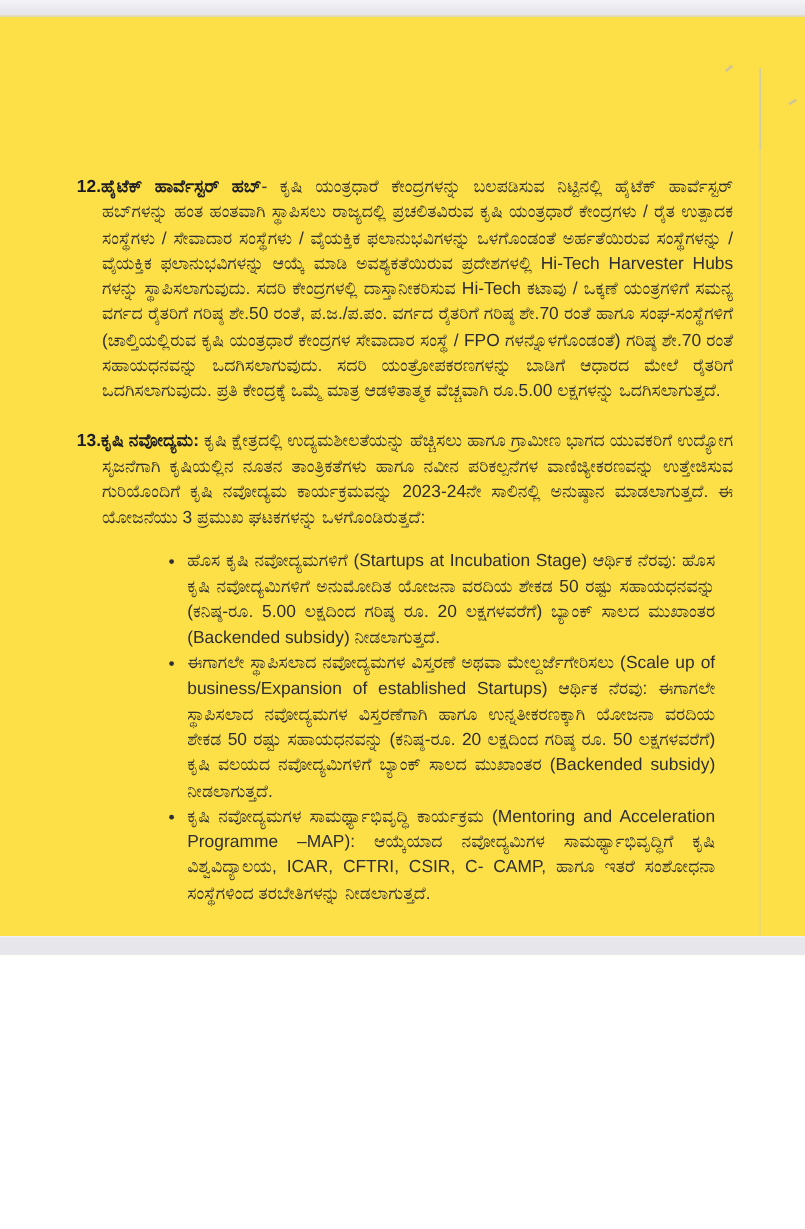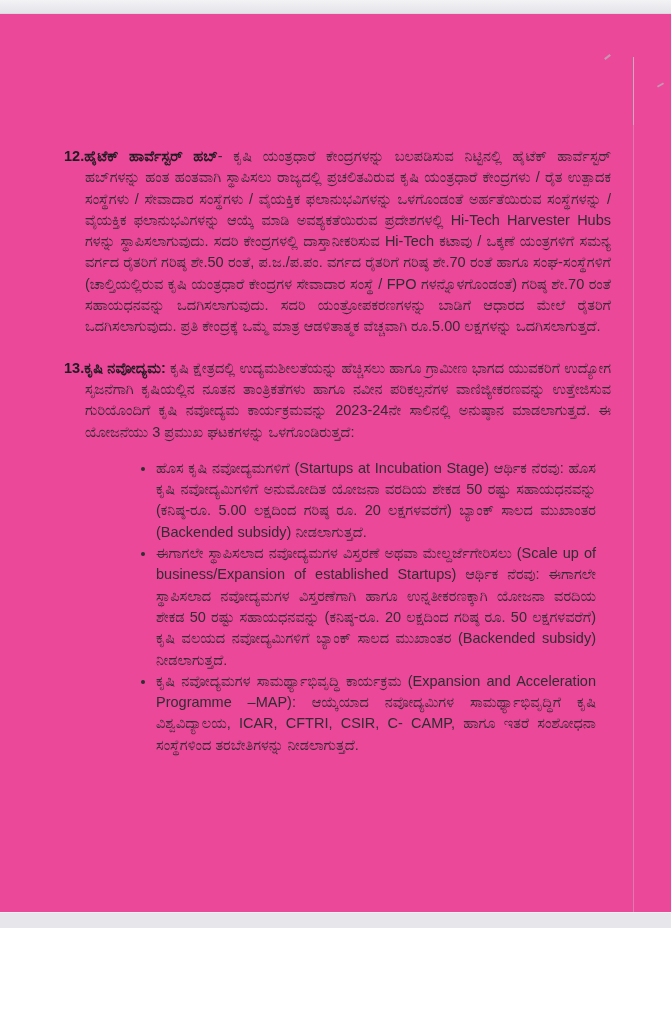--- a/index.html
+++ b/index.html
@@ -1,18 +1,18 @@
 <!DOCTYPE html>
 <html><head>
 <meta charset="utf-8">
 <style>
   html,body { margin:0; padding:0; background:#ffffff; }
   .page {
-    position:relative; width:671px; height:928px;
-    background:#ec4899; overflow:hidden;
+    position:relative; width:671px; height:796px;
+    background:#fde047; overflow:hidden;
     font-family:"Liberation Sans","DejaVu Sans",sans-serif;
   }
   .band-top {
     position:absolute; top:0; left:0; width:671px; height:13px;
     background:linear-gradient(#f3f3f6,#e4e4e9);
     border-bottom:1px solid #d9d9df;
   }
   .band-bottom {
     position:absolute; bottom:0; left:0; width:671px; height:15px;
     background:#e6e6eb; border-top:1px solid #f1f1f4;
@@ -59,21 +59,21 @@
 
     <div class="section">
       <p class="para"><b class="sec-heading"><span>12.</span><span>ಹೈಟೆಕ್ ಹಾರ್ವೆಸ್ಟರ್ ಹಬ್</span></b><span>-</span> <span>ಕೃಷಿ ಯಂತ್ರಧಾರೆ ಕೇಂದ್ರಗಳನ್ನು ಬಲಪಡಿಸುವ ನಿಟ್ಟಿನಲ್ಲಿ ಹೈಟೆಕ್ ಹಾರ್ವೆಸ್ಟರ್ ಹಬ್‌ಗಳನ್ನು ಹಂತ ಹಂತವಾಗಿ ಸ್ಥಾಪಿಸಲು ರಾಜ್ಯದಲ್ಲಿ ಪ್ರಚಲಿತವಿರುವ ಕೃಷಿ ಯಂತ್ರಧಾರೆ ಕೇಂದ್ರಗಳು / ರೈತ ಉತ್ಪಾದಕ ಸಂಸ್ಥೆಗಳು / ಸೇವಾದಾರ ಸಂಸ್ಥೆಗಳು / ವೈಯಕ್ತಿಕ ಫಲಾನುಭವಿಗಳನ್ನು ಒಳಗೊಂಡಂತೆ ಅರ್ಹತೆಯಿರುವ ಸಂಸ್ಥೆಗಳನ್ನು / ವೈಯಕ್ತಿಕ ಫಲಾನುಭವಿಗಳನ್ನು ಆಯ್ಕೆ ಮಾಡಿ ಅವಶ್ಯಕತೆಯಿರುವ ಪ್ರದೇಶಗಳಲ್ಲಿ Hi-Tech Harvester Hubs ಗಳನ್ನು ಸ್ಥಾಪಿಸಲಾಗುವುದು. ಸದರಿ ಕೇಂದ್ರಗಳಲ್ಲಿ ದಾಸ್ತಾನೀಕರಿಸುವ Hi-Tech ಕಟಾವು / ಒಕ್ಕಣೆ ಯಂತ್ರಗಳಿಗೆ ಸಮನ್ಯ ವರ್ಗದ ರೈತರಿಗೆ ಗರಿಷ್ಠ ಶೇ.50 ರಂತೆ, ಪ.ಜ./ಪ.ಪಂ. ವರ್ಗದ ರೈತರಿಗೆ ಗರಿಷ್ಠ ಶೇ.70 ರಂತೆ ಹಾಗೂ ಸಂಘ-ಸಂಸ್ಥೆಗಳಿಗೆ (ಚಾಲ್ತಿಯಲ್ಲಿರುವ ಕೃಷಿ ಯಂತ್ರಧಾರೆ ಕೇಂದ್ರಗಳ ಸೇವಾದಾರ ಸಂಸ್ಥೆ / FPO ಗಳನ್ನೊಳಗೊಂಡಂತೆ) ಗರಿಷ್ಠ ಶೇ.70 ರಂತೆ ಸಹಾಯಧನವನ್ನು ಒದಗಿಸಲಾಗುವುದು. ಸದರಿ ಯಂತ್ರೋಪಕರಣಗಳನ್ನು ಬಾಡಿಗೆ ಆಧಾರದ ಮೇಲೆ ರೈತರಿಗೆ ಒದಗಿಸಲಾಗುವುದು. ಪ್ರತಿ ಕೇಂದ್ರಕ್ಕೆ ಒಮ್ಮೆ ಮಾತ್ರ ಆಡಳಿತಾತ್ಮಕ ವೆಚ್ಚವಾಗಿ ರೂ.5.00 ಲಕ್ಷಗಳನ್ನು ಒದಗಿಸಲಾಗುತ್ತದೆ.</span></p>
     </div>
 
     <div class="section section-gap">
       <p class="para"><b class="sec-heading"><span>13.</span><span>ಕೃಷಿ ನವೋದ್ಯಮ:</span></b> <span>ಕೃಷಿ ಕ್ಷೇತ್ರದಲ್ಲಿ ಉದ್ಯಮಶೀಲತೆಯನ್ನು ಹೆಚ್ಚಿಸಲು ಹಾಗೂ ಗ್ರಾಮೀಣ ಭಾಗದ ಯುವಕರಿಗೆ ಉದ್ಯೋಗ ಸೃಜನೆಗಾಗಿ ಕೃಷಿಯಲ್ಲಿನ ನೂತನ ತಾಂತ್ರಿಕತೆಗಳು ಹಾಗೂ ನವೀನ ಪರಿಕಲ್ಪನೆಗಳ ವಾಣಿಜ್ಯೀಕರಣವನ್ನು ಉತ್ತೇಜಿಸುವ ಗುರಿಯೊಂದಿಗೆ ಕೃಷಿ ನವೋದ್ಯಮ ಕಾರ್ಯಕ್ರಮವನ್ನು 2023-24ನೇ ಸಾಲಿನಲ್ಲಿ ಅನುಷ್ಠಾನ ಮಾಡಲಾಗುತ್ತದೆ. ಈ ಯೋಜನೆಯು 3 ಪ್ರಮುಖ ಘಟಕಗಳನ್ನು ಒಳಗೊಂಡಿರುತ್ತದೆ:</span></p>
       <ul class="bullets">
         <li>ಹೊಸ ಕೃಷಿ ನವೋದ್ಯಮಗಳಿಗೆ (Startups at Incubation Stage) ಆರ್ಥಿಕ ನೆರವು: ಹೊಸ ಕೃಷಿ ನವೋದ್ಯಮಿಗಳಿಗೆ ಅನುಮೋದಿತ ಯೋಜನಾ ವರದಿಯ ಶೇಕಡ 50 ರಷ್ಟು ಸಹಾಯಧನವನ್ನು (ಕನಿಷ್ಠ-ರೂ. 5.00 ಲಕ್ಷದಿಂದ ಗರಿಷ್ಠ ರೂ. 20 ಲಕ್ಷಗಳವರೆಗೆ) ಬ್ಯಾಂಕ್ ಸಾಲದ ಮುಖಾಂತರ (Backended subsidy) ನೀಡಲಾಗುತ್ತದೆ.</li>
         <li>ಈಗಾಗಲೇ ಸ್ಥಾಪಿಸಲಾದ ನವೋದ್ಯಮಗಳ ವಿಸ್ತರಣೆ ಅಥವಾ ಮೇಲ್ದರ್ಜೆಗೇರಿಸಲು (Scale up of business/Expansion of established Startups) ಆರ್ಥಿಕ ನೆರವು: ಈಗಾಗಲೇ ಸ್ಥಾಪಿಸಲಾದ ನವೋದ್ಯಮಗಳ ವಿಸ್ತರಣೆಗಾಗಿ ಹಾಗೂ ಉನ್ನತೀಕರಣಕ್ಕಾಗಿ ಯೋಜನಾ ವರದಿಯ ಶೇಕಡ 50 ರಷ್ಟು ಸಹಾಯಧನವನ್ನು (ಕನಿಷ್ಠ-ರೂ. 20 ಲಕ್ಷದಿಂದ ಗರಿಷ್ಠ ರೂ. 50 ಲಕ್ಷಗಳವರೆಗೆ) ಕೃಷಿ ವಲಯದ ನವೋದ್ಯಮಿಗಳಿಗೆ ಬ್ಯಾಂಕ್ ಸಾಲದ ಮುಖಾಂತರ (Backended subsidy) ನೀಡಲಾಗುತ್ತದೆ.</li>
-        <li>ಕೃಷಿ ನವೋದ್ಯಮಗಳ ಸಾಮರ್ಥ್ಯಾಭಿವೃದ್ಧಿ ಕಾರ್ಯಕ್ರಮ (Expansion and Acceleration Programme –MAP): ಆಯ್ಕೆಯಾದ ನವೋದ್ಯಮಿಗಳ ಸಾಮರ್ಥ್ಯಾಭಿವೃದ್ಧಿಗೆ ಕೃಷಿ ವಿಶ್ವವಿದ್ಯಾಲಯ, ICAR, CFTRI, CSIR, C- CAMP, ಹಾಗೂ ಇತರೆ ಸಂಶೋಧನಾ ಸಂಸ್ಥೆಗಳಿಂದ ತರಬೇತಿಗಳನ್ನು ನೀಡಲಾಗುತ್ತದೆ.</li>
+        <li>ಕೃಷಿ ನವೋದ್ಯಮಗಳ ಸಾಮರ್ಥ್ಯಾಭಿವೃದ್ಧಿ ಕಾರ್ಯಕ್ರಮ (Mentoring and Acceleration Programme –MAP): ಆಯ್ಕೆಯಾದ ನವೋದ್ಯಮಿಗಳ ಸಾಮರ್ಥ್ಯಾಭಿವೃದ್ಧಿಗೆ ಕೃಷಿ ವಿಶ್ವವಿದ್ಯಾಲಯ, ICAR, CFTRI, CSIR, C- CAMP, ಹಾಗೂ ಇತರೆ ಸಂಶೋಧನಾ ಸಂಸ್ಥೆಗಳಿಂದ ತರಬೇತಿಗಳನ್ನು ನೀಡಲಾಗುತ್ತದೆ.</li>
       </ul>
     </div>
 
   </div>
 
   <div class="band-bottom"></div>
 
 </div>
 
 </body></html>

